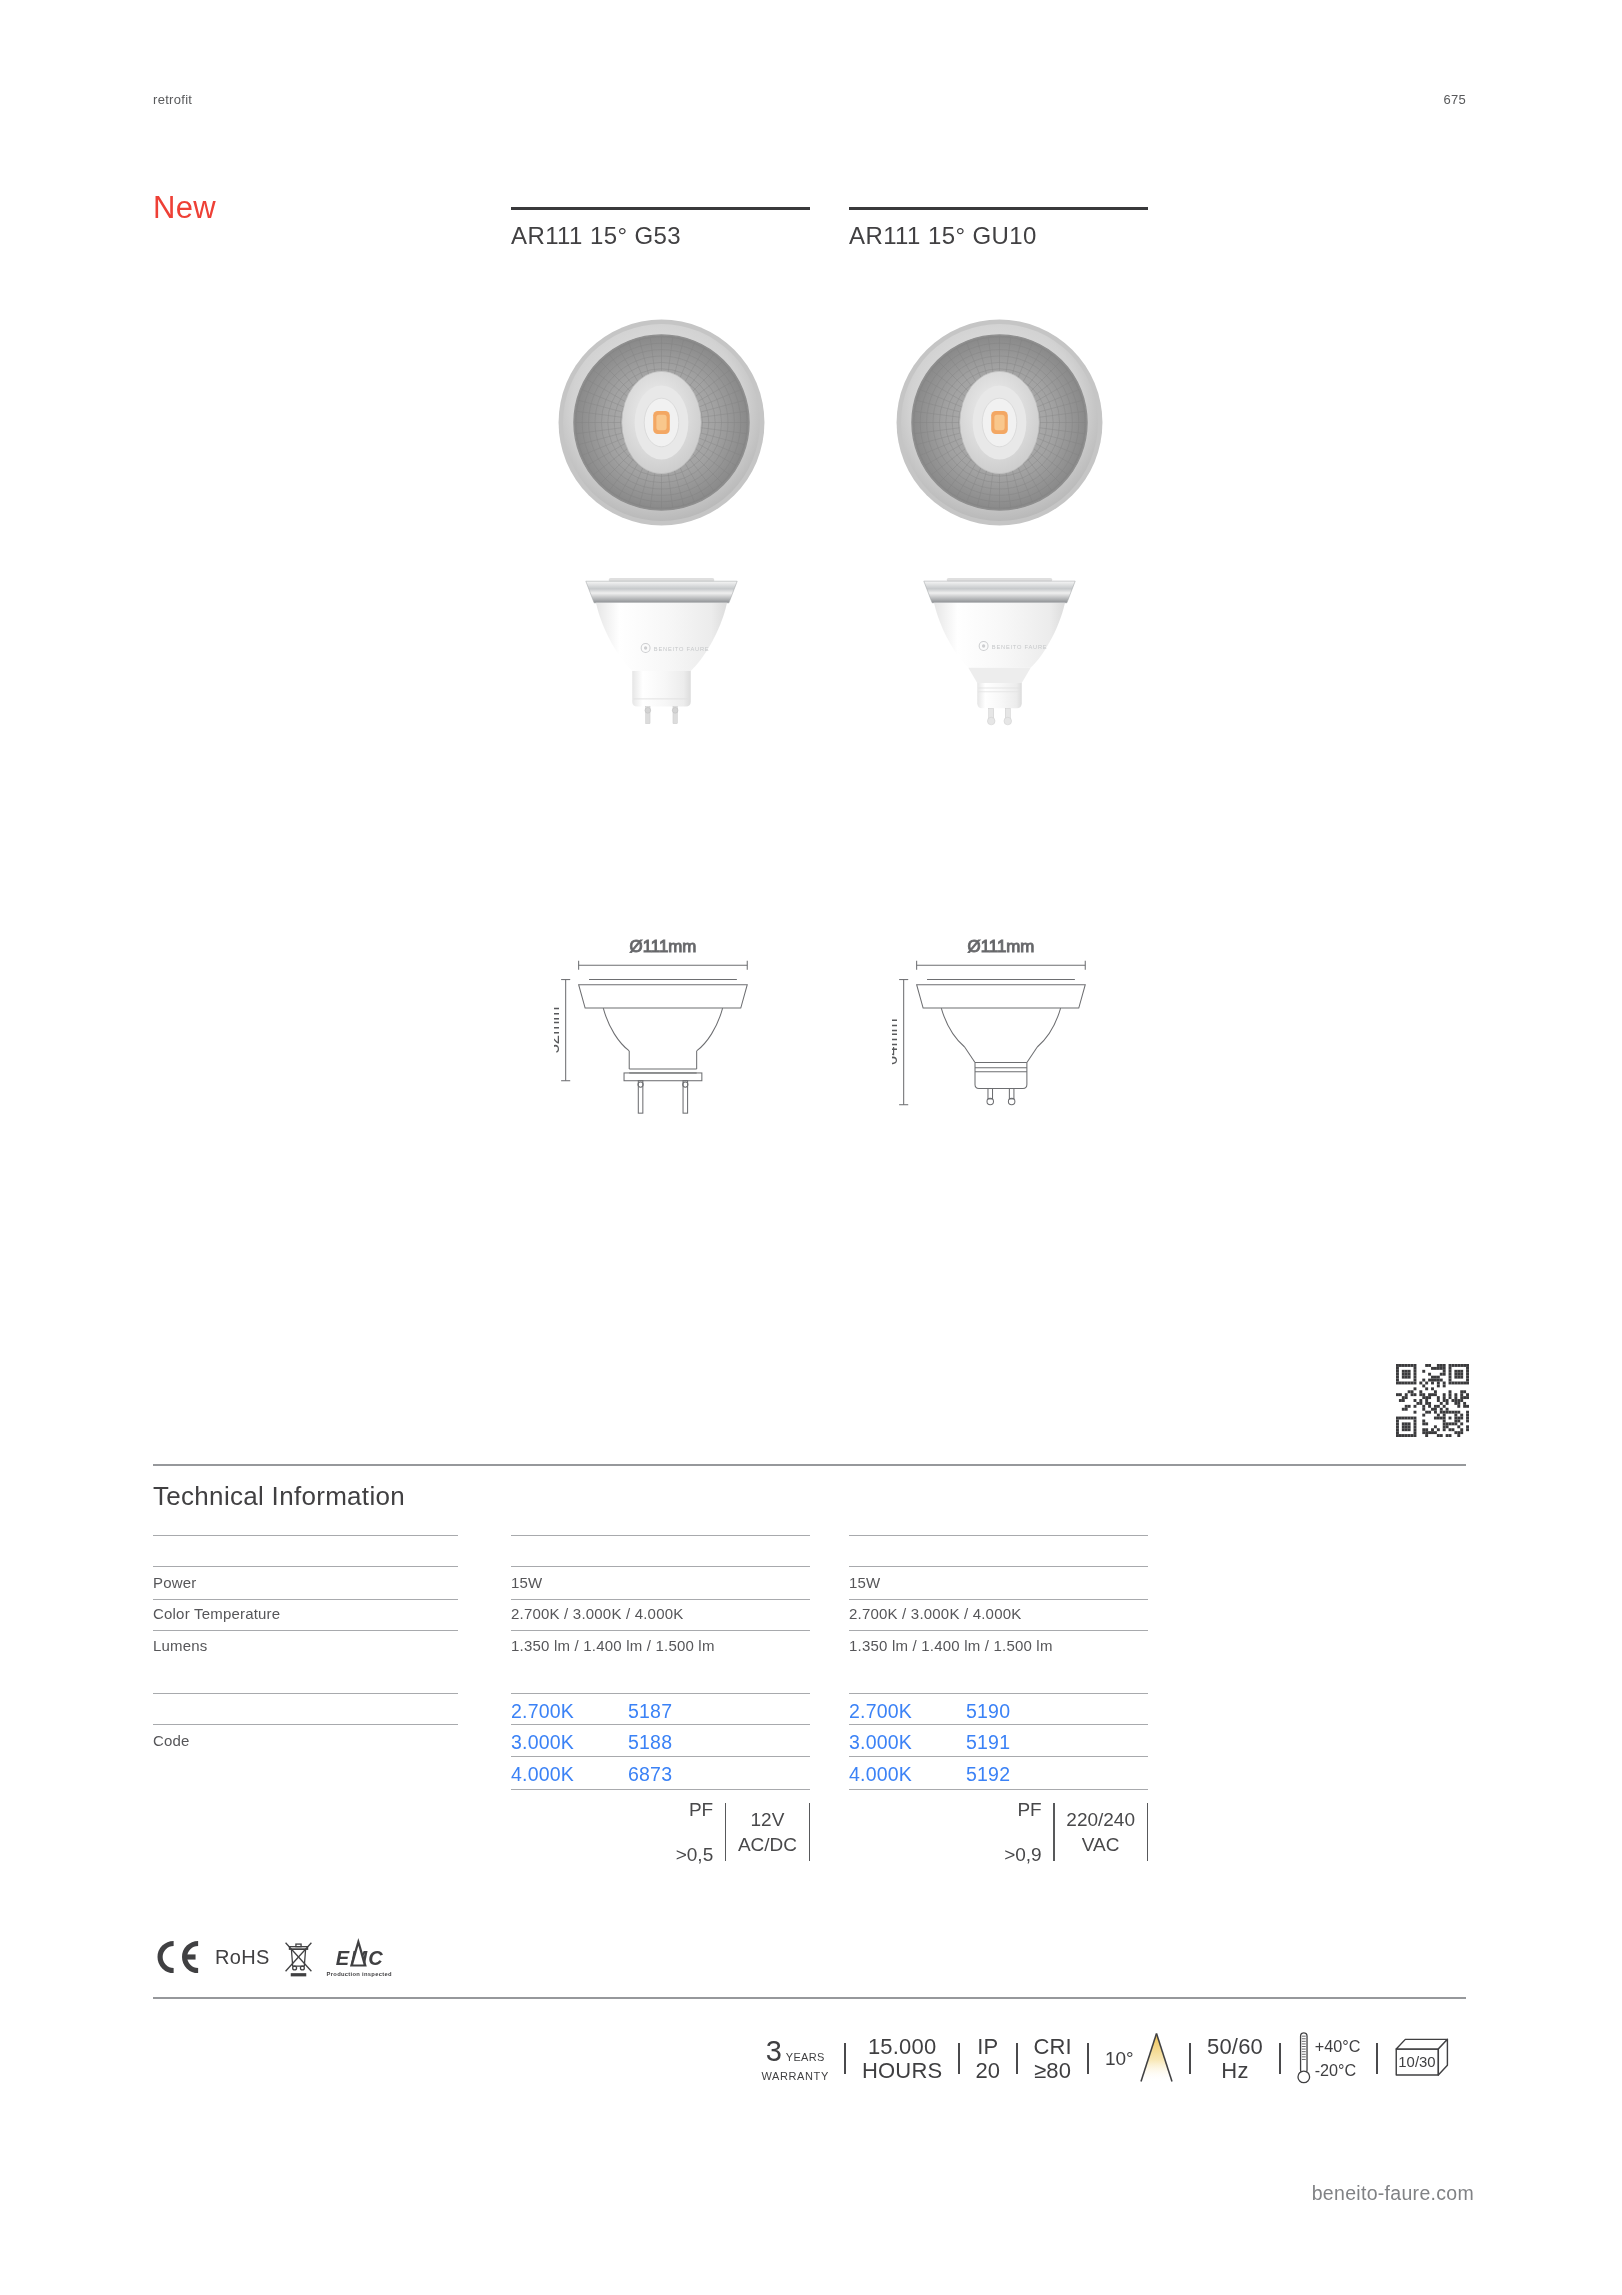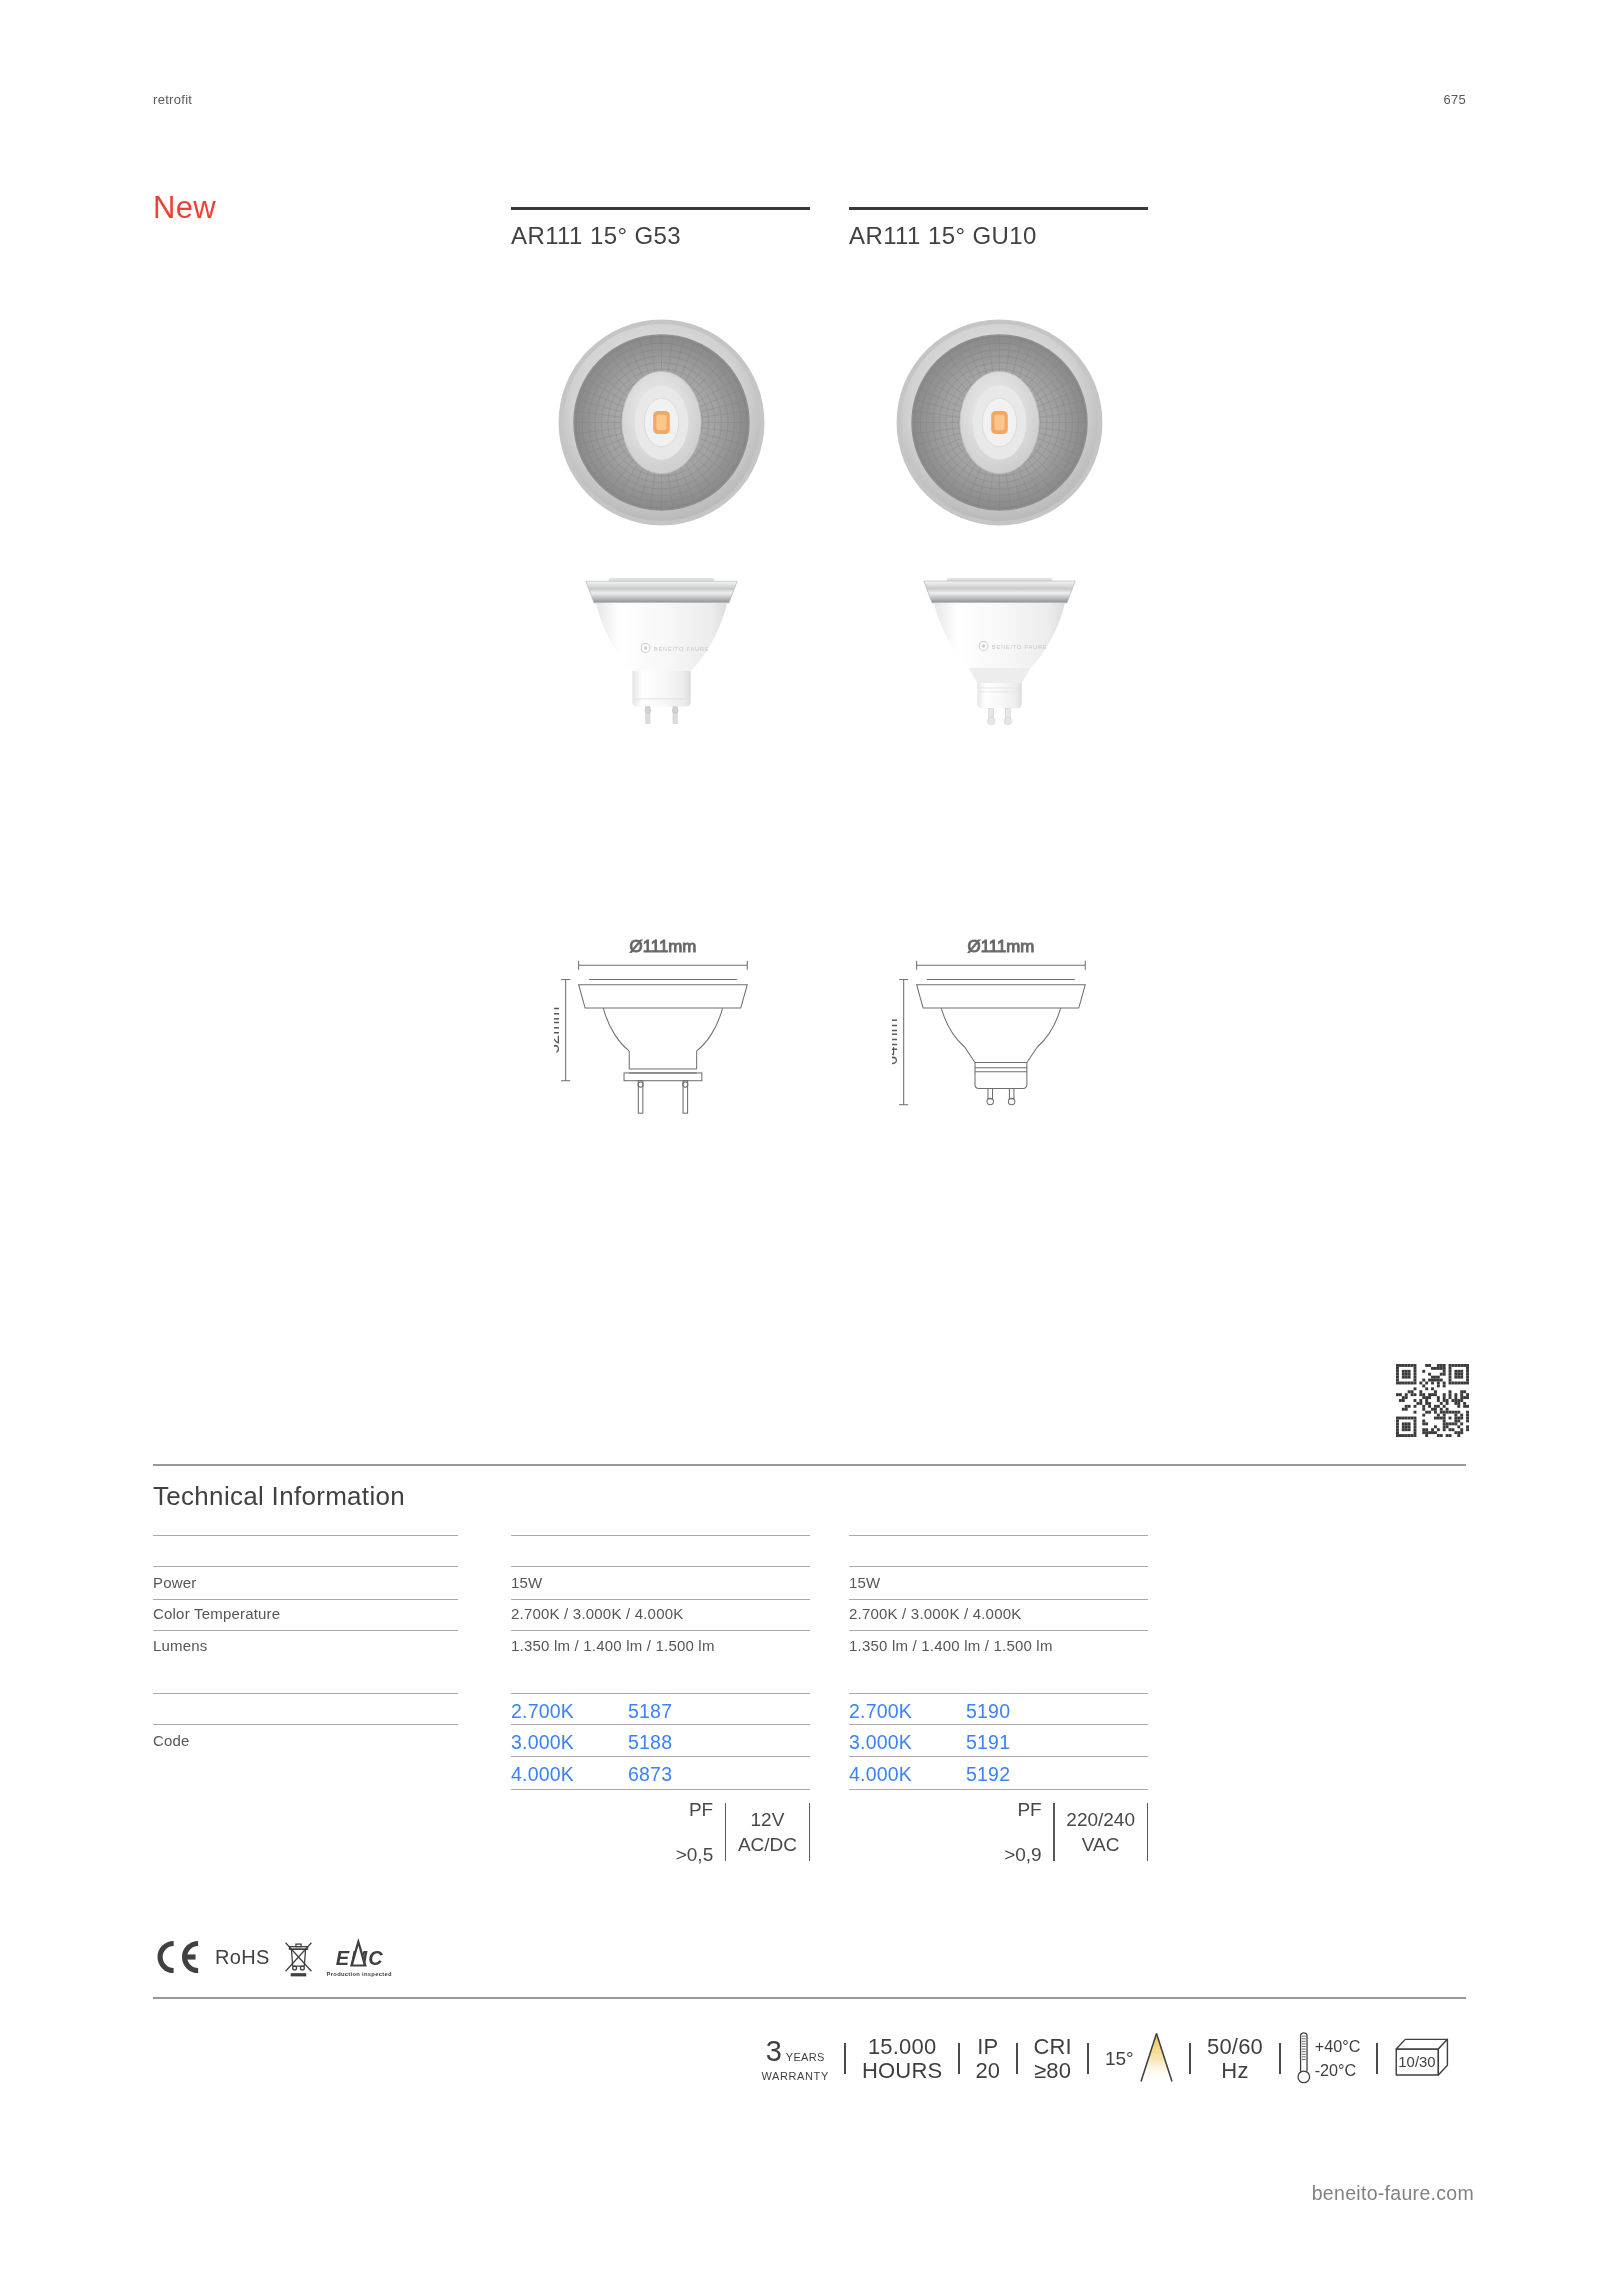--- a/index.html
+++ b/index.html
@@ -770,21 +770,21 @@
     </div>
     <div class="vdiv"></div>
     <div class="iccell">
       <div class="icstack">
         <span>CRI</span>
         <span>≥80</span>
       </div>
     </div>
     <div class="vdiv"></div>
     <div class="iccell">
-      <span class="beamlabel">15°</span>
+      <span class="beamlabel">10°</span>
       <span id="beamIcon"><svg width="35" height="53" viewBox="0 0 54 82">
             <defs>
               <linearGradient id="beamg" x1="0" y1="0" x2="0" y2="1">
                 <stop offset="0" stop-color="#efc14d"></stop>
                 <stop offset=".55" stop-color="#f7e3a8" stop-opacity=".85"></stop>
                 <stop offset="1" stop-color="#ffffff" stop-opacity="0"></stop>
               </linearGradient>
             </defs>
             <polygon points="27,4 51,78 3,78" fill="url(#beamg)"></polygon>
             <line x1="27" y1="4" x2="3" y2="78" stroke="#404042" stroke-width="2.4"></line>

